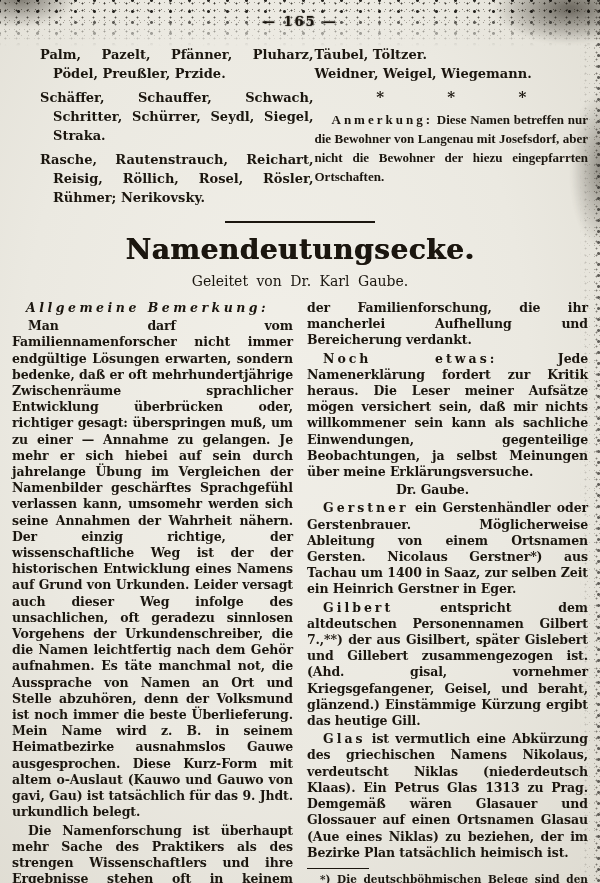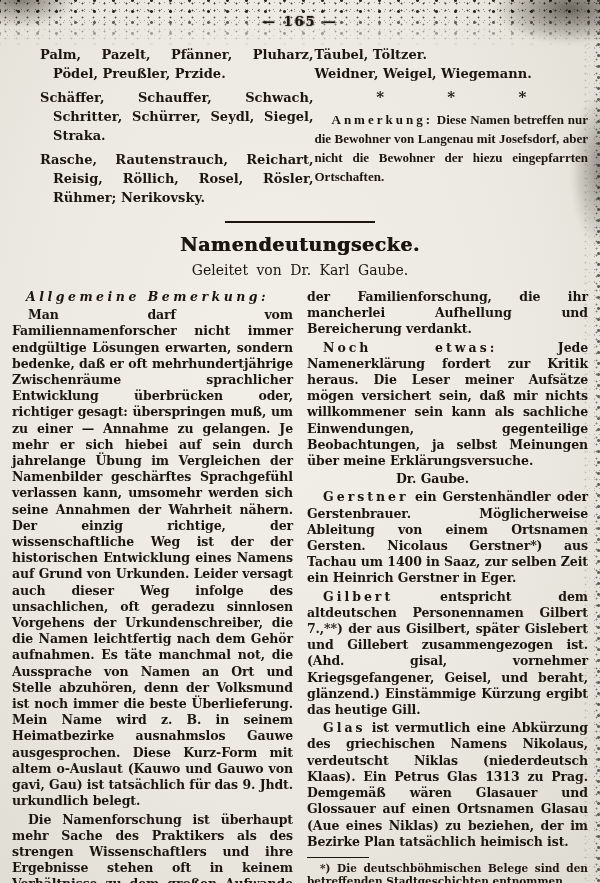--- a/index.html
+++ b/index.html
@@ -58,21 +58,21 @@
   .name-lists .col { width:50%; }
   .hang { padding-left:13px; text-indent:-13px; margin-bottom:5px; }
   .plainline { text-align:left; }
   .stars { text-align:center; word-spacing:58px; font-size:15px; margin:5px 0 3px; letter-spacing:0; }
   .note { text-indent:17px; margin-top:1px;font-family:Liberation Serif, serif; }
   .sperr { letter-spacing:3px; }
 
   .rule { width:150px; height:2px; background:#1b160f; margin:9px auto 10px; }
 
   .article-title {
-    text-align:center; font-size:19px; font-weight:700;
+    text-align:center; font-size:28px; font-weight:700;
     letter-spacing:0.5px; text-shadow:0.6px 0 0 currentColor;
   }
   .article-subtitle { text-align:center; font-size:14px; font-weight:400; margin:7px 0 11px; word-spacing:4px; }
 
   
   .body-cols {
     display:flex; gap:14px;
     font-size:12.5px; line-height:16.2px; letter-spacing:-0.1px;
     text-align:justify;
   }

